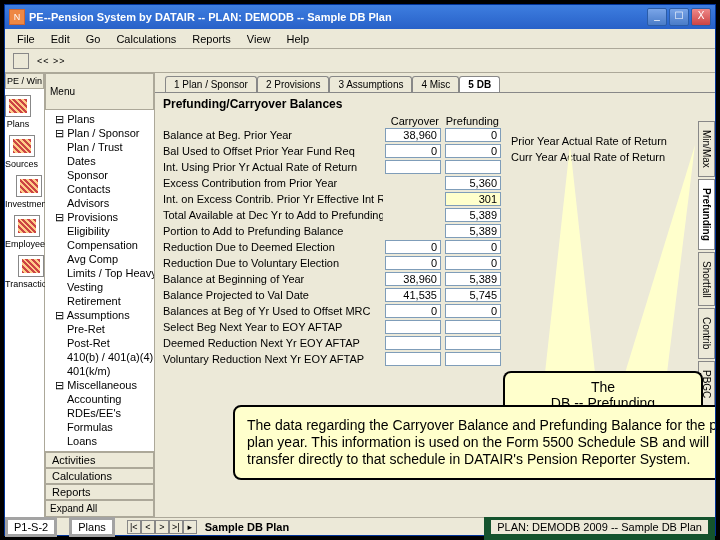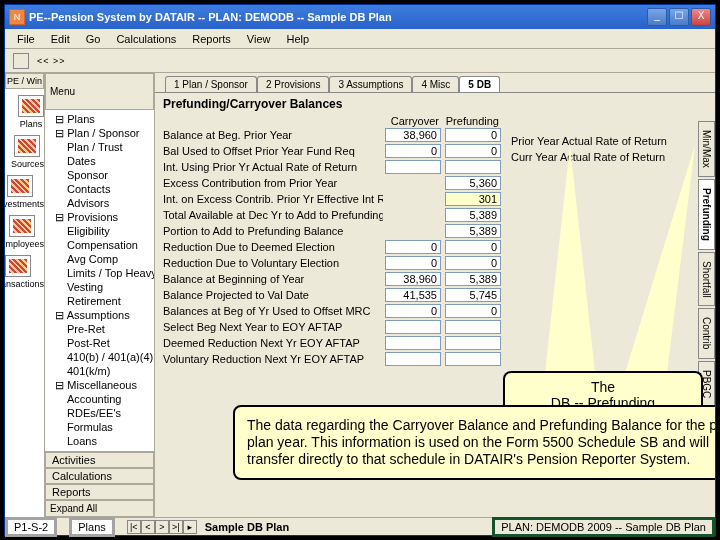--- a/index.html
+++ b/index.html
@@ -10,21 +10,21 @@
 .titlebar-text{flex:1;font-weight:bold}
 .winbtns{display:flex;gap:2px}
 .winbtn{width:20px;height:18px;background:linear-gradient(#7aa5e8,#4a7cc8);border:1px solid #2a5ca8;border-radius:2px;color:#fff;text-align:center;line-height:14px;font-size:10px}
 .winbtn.close{background:linear-gradient(#e88,#c44)}
 .menubar{background:#ece9d8;height:20px;display:flex;align-items:center;padding:2px 4px;border-bottom:1px solid #aca899}
 .menubar span{padding:2px 8px;cursor:default}
 .toolbar{height:24px;background:#ece9d8;border-bottom:1px solid #aca899;display:flex;align-items:center;padding:0 8px;gap:8px}
 .tb-icon{width:16px;height:16px;border:1px solid #888}
 .tb-arrows{font-size:9px;letter-spacing:1px}
 .body{flex:1;display:flex;overflow:hidden}
-.leftbar{width:40px;background:#fff;border-right:1px solid #aca899;display:flex;flex-direction:column;align-items:flex-end}
+.leftbar{width:40px;background:#fff;border-right:1px solid #aca899;display:flex;flex-direction:column;align-items:flex-start}
 .leftbar-hdr{width:100%;background:#ece9d8;border:1px solid #aca899;text-align:center;font-size:9px;padding:2px 0}
 .leftbar-item{margin-top:6px;display:flex;flex-direction:column;align-items:center;gap:2px}
 .leftbar-item .ic{width:26px;height:22px;border:1px solid #888;background:#fff;position:relative}
 .leftbar-item .ic::after{content:"";position:absolute;inset:3px;background:repeating-linear-gradient(45deg,#c44,#c44 2px,#fc8 2px,#fc8 4px)}
 .leftbar-item .lbl{font-size:9px}
 .tree{width:110px;background:#fff;border-right:1px solid #aca899;overflow:hidden;display:flex;flex-direction:column}
 .tree-hdr{background:#ece9d8;border:1px solid #aca899;padding:12px 4px;font-size:10px}
 .tree-body{flex:1;overflow:auto;font-size:10px;line-height:14px;padding:2px}
 .tree-body div{white-space:nowrap}
 .tree-body .l1{padding-left:8px}
@@ -51,21 +51,21 @@
 .rtab.act{background:#fff;font-weight:bold}
 .callout{position:absolute;left:78px;top:332px;width:540px;background:#ffffcc;border:2px solid #000;border-radius:8px;padding:10px 12px;z-index:50}
 .callout-title{position:absolute;left:348px;top:298px;width:200px;background:#ffffcc;border:2px solid #000;border-bottom:none;border-radius:8px 8px 0 0;padding:6px 12px 14px;font-size:14px;z-index:49;text-align:center}
 .callout-title .t{font-size:14px}
 .callout p{font-size:14px;line-height:17px}
 .pointer{position:absolute;background:#ffffcc;z-index:48}
 .pointer.p1{left:390px;top:72px;width:50px;height:228px;clip-path:polygon(0 100%,100% 100%,50% 0)}
 .pointer.p2{left:470px;top:72px;width:70px;height:228px;clip-path:polygon(0 100%,60% 100%,100% 0)}
 .status{height:18px;background:#ece9d8;border-top:1px solid #aca899;display:flex;align-items:center;font-size:10px}
 .status .seg{border:3px solid #a3a3a3;padding:1px 6px;margin-right:12px;background:#fff}
-.status .seg2{border:3px solid #14532d;padding:1px 6px;flex:0 0 auto}
+.status .seg2{border:7px solid #14532d;padding:1px 6px;flex:0 0 auto}
 .status .planname{padding:1px 8px;font-weight:bold}
 .navbtns{display:flex}
 .navbtns span{width:14px;height:14px;border:1px solid #888;background:#ece9d8;text-align:center;line-height:12px;font-size:9px}
 .bottomtabs{position:absolute;left:4px;bottom:18px;background:#ece9d8;border-top:1px solid #aca899;width:150px;font-size:10px}
 .bottomtabs div{padding:1px 6px;border:1px solid #aca899}
 </style>
 </head>
 <body>
 
 <div class="window">

